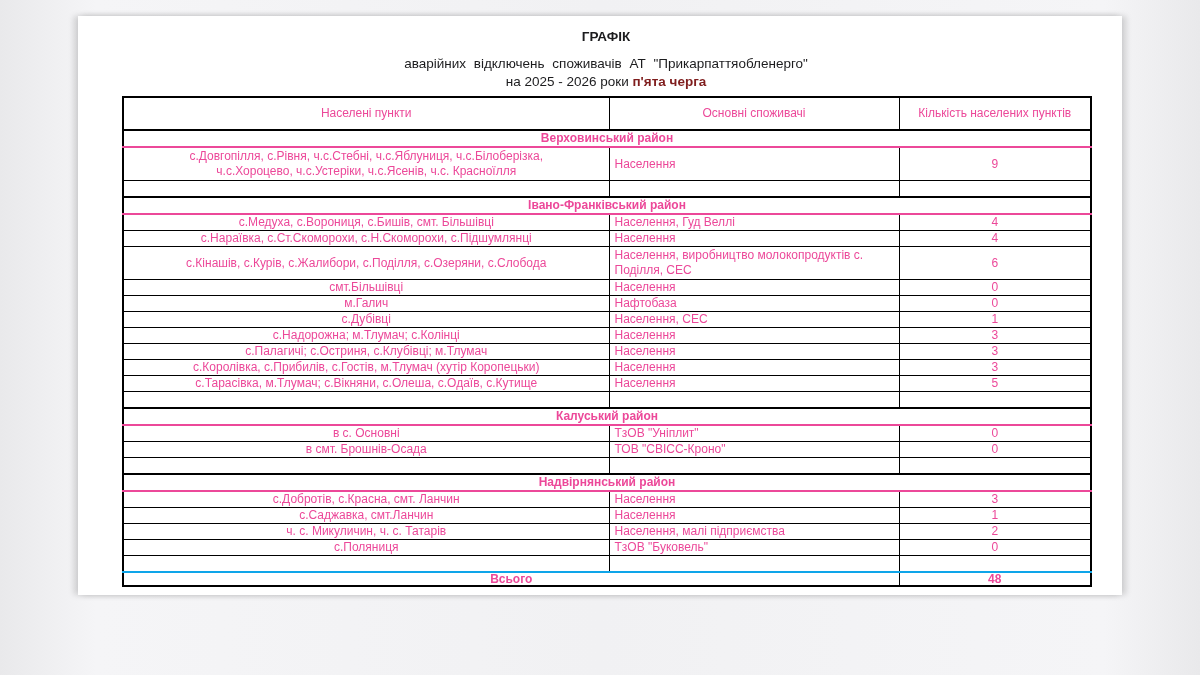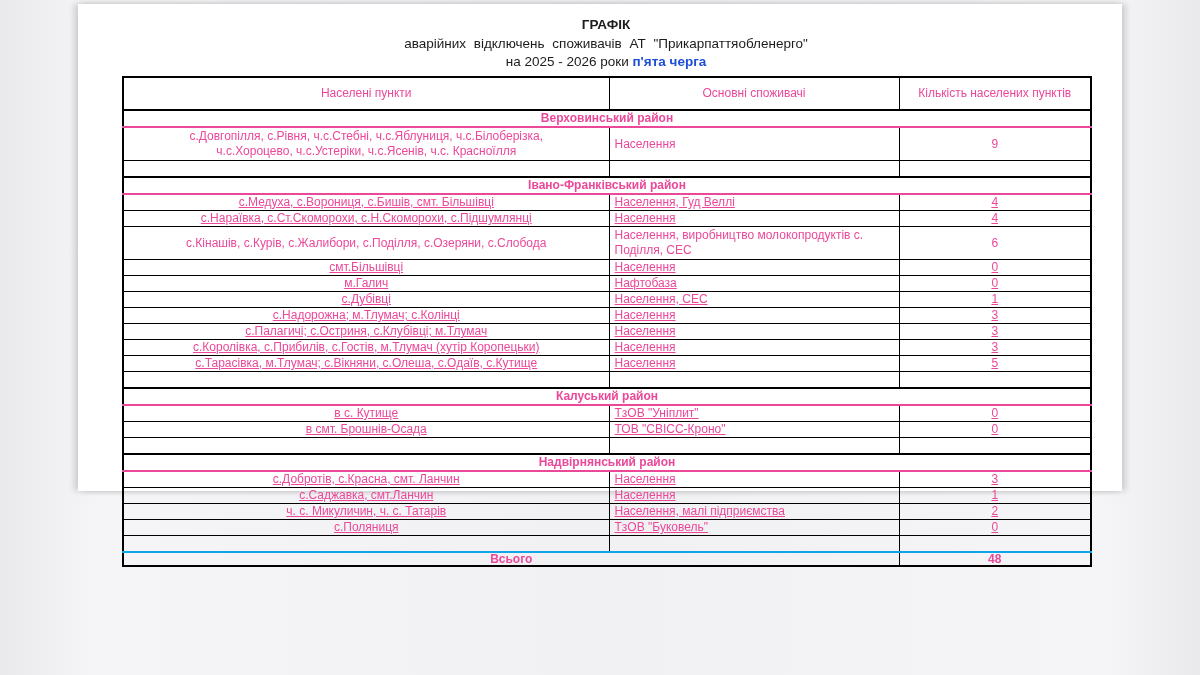--- a/index.html
+++ b/index.html
@@ -3,45 +3,45 @@
 <meta charset="utf-8">
 <style>
   html,body { margin:0; padding:0; }
   body {
     width:1200px; height:675px; overflow:hidden;
     background: linear-gradient(90deg,#e9e9eb 0%,#f5f5f7 8%,#f1f1f3 50%,#f5f5f7 92%,#e9e9eb 100%);
     font-family:"Liberation Sans", sans-serif;
   }
   .stage { position:relative; width:1200px; height:675px; overflow:hidden; }
   .page {
-    position:absolute; left:78px; top:4px; width:1044px; height:487px;
+    position:absolute; left:78px; top:16px; width:1044px; height:579px;
     background:#ffffff;
     box-shadow:-4px 0 6px rgba(0,0,0,.15), 4px 0 6px rgba(0,0,0,.15);
   }
   .title-block { margin:13px 0 0 44px; width:968px; text-align:center; color:#1c1c1e; }
   .t1 { font-size:13.5px; font-weight:bold; }
-  .t2 { font-size:13.5px; margin-top:4px; word-spacing:4px; }
+  .t2 { font-size:13.5px; margin-top:12px; word-spacing:4px; }
   .t3 { font-size:13.5px; margin-top:3px; }
   .red { font-weight:bold; }
 
   table.sched {
     margin:7px 0 0 44px; width:968px;
     border-collapse:collapse; table-layout:fixed;
     border:2px solid #000;
     font-size:12px; color:#ec4899;
   }
   .sched th, .sched td {
     border:1px solid #000; padding:0 5px;
     line-height:15px; overflow:hidden; vertical-align:middle;
   }
   .sched thead th {
     height:31px; font-weight:normal; text-align:center;
     border-bottom:2px solid #000;
   }
-  tr.r-normal td { height:15px;text-decoration:underline; }
+  tr.r-normal td { height:15px; }
   tr.r-tall   td { height:32px; }
   td.c1 { text-align:center; white-space:pre-line; }
   td.c2 { text-align:left;  white-space:pre-line; }
   td.c3 { text-align:center; }
   tr.r-section td {
     height:14px; font-weight:bold; text-align:center;
     border-top:2px solid #000; border-bottom:2px solid #ec4899;
   }
   tr.r-total td {
     height:11px; line-height:12px; font-weight:bold; text-align:center;
@@ -50,21 +50,21 @@
 </style>
 </head>
 <body>
 
 <div class="stage">
   <div class="page">
 
     <div class="title-block">
       <div class="t1">ГРАФІК</div>
       <div class="t2">аварійних відключень споживачів АТ "Прикарпаттяобленерго"</div>
-      <div class="t3"><span>на  2025 - 2026 роки </span><span class="red" id="queue-highlight" style="color: #1d4ed8;">п'ята черга</span></div>
+      <div class="t3"><span>на  2025 - 2026 роки </span><span class="red" id="queue-highlight" style="color: #7f1d1d;">п'ята черга</span></div>
     </div>
 
     <table class="sched">
       <colgroup>
         <col style="width:486px">
         <col style="width:290px">
         <col style="width:192px">
       </colgroup>
       <thead>
         <tr>
@@ -144,21 +144,21 @@
           </tr>
           <tr class="r-normal">
             <td class="c1"></td>
             <td class="c2"></td>
             <td class="c3"></td>
           </tr>
           <tr class="r-section">
             <td colspan="3">Калуський район</td>
           </tr>
           <tr class="r-normal">
-            <td class="c1">в с. Кутище</td>
+            <td class="c1">в с. Основні</td>
             <td class="c2">ТзОВ "Уніплит"</td>
             <td class="c3">0</td>
           </tr>
           <tr class="r-normal">
             <td class="c1">в смт. Брошнів-Осада</td>
             <td class="c2">ТОВ "СВІСС-Кроно"</td>
             <td class="c3">0</td>
           </tr>
           <tr class="r-normal">
             <td class="c1"></td>

